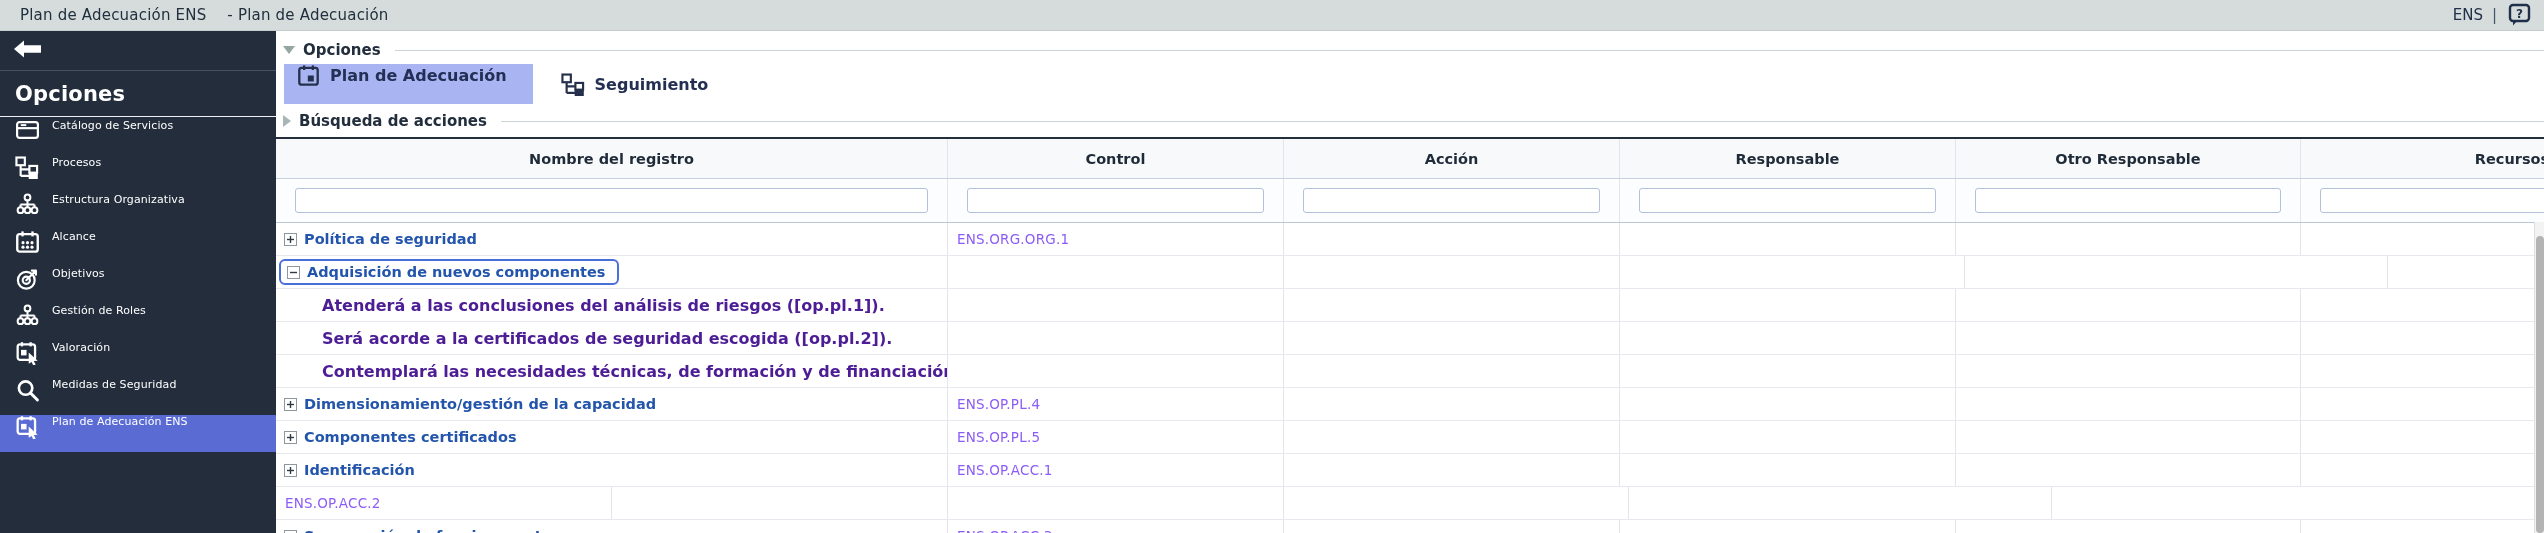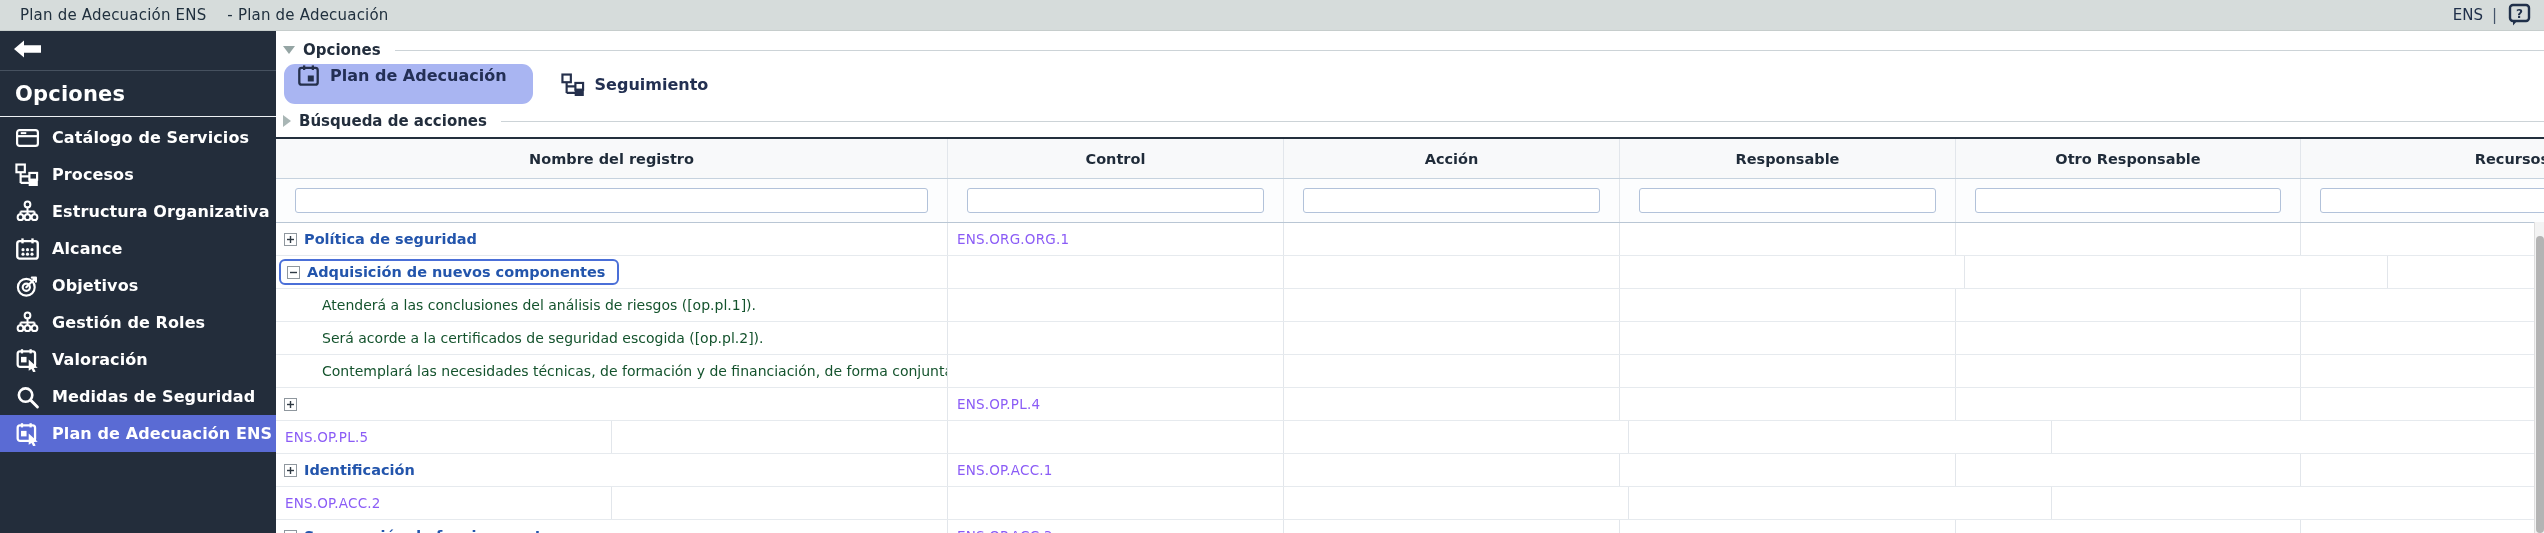--- a/index.html
+++ b/index.html
@@ -19,57 +19,57 @@
   .topbar-right{display:flex; align-items:center; gap:9px; color:#20304a;}
   .topbar-right .ens{font-size:15px; font-weight:500;}
   .topbar-right .sep{font-size:15px; color:#44546a;}
 
   
   .sidebar{position:absolute; left:0; top:31px; width:276px; height:502px; background:var(--sidebar-bg); color:#fff;}
   .back-row{height:40px; display:flex; align-items:center; padding-left:14px; border-bottom:1px solid #46515f; cursor:pointer;}
   .sb-heading{height:46px; line-height:46px; padding-left:15px; font-size:21px; font-weight:700;
     border-bottom:1px solid #eef1f4; letter-spacing:.2px;}
   .menu{padding-top:2px;}
-  .menu-item{height:37px; display:flex; align-items:center; gap:11px; padding-left:13px; font-size:16px;
-    font-weight:700; cursor:pointer; letter-spacing:.1px;}
+  .menu-item{height:37px; display:flex; align-items:flex-start; gap:11px; padding-left:13px; font-size:11px;
+    font-weight:400; cursor:pointer; letter-spacing:.1px;}
   .menu-item.active{background:var(--accent);}
   .mi-icon{width:28px; min-width:28px; display:flex; justify-content:center; align-items:center;}
 
   
   .main{position:absolute; left:276px; top:31px; width:2268px; height:502px; background:#fff; overflow:hidden;}
   .panel-hdr{display:flex; align-items:center; height:22px; padding-left:7px; gap:8px;}
   .panel-hdr .lbl{font-size:15px; font-weight:700; color:#232e3d; white-space:nowrap;}
   .panel-hdr .rule{flex:1; height:1px; background:#ccd3d7; margin-left:6px;}
   .tri-down{width:0;height:0;border-left:6px solid transparent;border-right:6px solid transparent;border-top:8px solid #95a5a4;cursor:pointer;}
   .tri-right{width:0;height:0;border-top:6px solid transparent;border-bottom:6px solid transparent;border-left:8px solid #a9b6b5;cursor:pointer;}
   #hdr-opciones{margin-top:8px;}
   #hdr-busqueda{margin-top:6px;}
 
   .tabs{margin:3px 0 0 8px; height:40px; display:flex; align-items:stretch; gap:18px;}
   .tab{display:flex; align-items:center; gap:10px; padding:0 10px; cursor:pointer;
     font-size:16px; font-weight:700; color:#233052;}
-  .tab.active{background:var(--tab-active-bg); padding:0 26px 17px 13px; color:#232f55;border-radius:11px;}
+  .tab.active{background:var(--tab-active-bg); padding:0 26px 17px 13px; color:#232f55;}
 
   
   .table-wrap{position:relative; margin-top:5px; width:100%; overflow:hidden;}
   .grid{width:2448px; border-top:2px solid #232f3d;}
   .trow{display:flex; width:2448px;}
   .cell{border-right:1px solid #e2e6eb; display:flex; align-items:center; overflow:hidden; white-space:nowrap;}
   .c0{width:672px;} .c1{width:336px;} .c2{width:336px;} .c3{width:336px;} .c4{width:345px;} .c5{width:423px;}
   .thead{height:40px; background:#f8f9fa; border-bottom:1px solid #c6d2de;}
   .thead .cell{justify-content:center; font-size:14.5px; font-weight:700; color:#1f2b39; cursor:pointer;}
   .tfilter{height:44px; background:#fcfdfe; border-bottom:1px solid #b9c6d4;}
   .tfilter .cell{justify-content:center;}
   .tfilter input{width:calc(100% - 38px); height:25px; border:1px solid #b2c2da; border-radius:3px; background:#fff; outline:none; padding:0 6px; font:13px "DejaVu Sans",sans-serif; color:#2a3542;}
   .drow{height:33px; background:#fff; border-bottom:1px solid #e6eaee;}
   .drow .cell.c0{padding-left:8px; gap:7px;}
   .drow.sub .cell.c0{padding-left:46px;}
   .rec-link{font-size:14.5px; font-weight:700; color:var(--link); text-decoration:none; cursor:pointer; white-space:nowrap;}
   .ctrl-code{padding-left:9px; font-size:13.5px; color:#8b5cf6; letter-spacing:.2px;}
-  .sub-text{font-size:14px; color:#14532d;}
+  .sub-text{font-size:16px; color:#4c1d95;font-weight:bold;}
   .expander{width:13px; height:13px; min-width:13px; display:inline-flex; cursor:pointer;}
   .sel-box{display:inline-flex; align-items:center; gap:7px; border:2px solid var(--sel-outline); border-radius:6px; padding:3px 11px 3px 6px; margin-left:1px;}
   .drow .cell.c0.has-sel{padding-left:2px;}
 
   
   .vscroll{position:absolute; right:0; top:191px; width:10px; height:311px; background:#f3f3f3; border-left:1px solid #dedede; z-index:5;}
   .vthumb{position:absolute; left:1px; top:14px; width:8px; height:297px; background:#b4b4b4; border-radius:4px; cursor:pointer;}
 </style>
 </head>
 <body>
@@ -347,67 +347,78 @@
           </div>
           <div class="trow drow">
             <div class="cell c0">
               <span class="expander">
                 <svg width="13" height="13" viewBox="0 0 13 13">
                   <rect x="0.5" y="0.5" width="12" height="12" fill="#ffffff" stroke="#8f979e"></rect>
                   <line x1="3" y1="6.5" x2="10" y2="6.5" stroke="#2f3a44" stroke-width="1.4"></line>
                   <line x1="6.5" y1="3" x2="6.5" y2="10" stroke="#2f3a44" stroke-width="1.4"></line>
                 </svg>
               </span>
+              <span class="rec-link">Dimensionamiento/gestión de la capacidad</span>
             </div>
             <div class="cell c1 ctrl-code">ENS.OP.PL.4</div>
-            <div class="cell c2"></div>
-            <div class="cell c3"></div>
-            <div class="cell c4"></div>
-            <div class="cell c5"></div>
-          </div>
-          <div class="trow drow">
-            <div class="cell c1 ctrl-code">ENS.OP.PL.5</div>
             <div class="cell c2"></div>
             <div class="cell c3"></div>
             <div class="cell c4"></div>
             <div class="cell c5"></div>
           </div>
           <div class="trow drow">
             <div class="cell c0">
               <span class="expander">
                 <svg width="13" height="13" viewBox="0 0 13 13">
                   <rect x="0.5" y="0.5" width="12" height="12" fill="#ffffff" stroke="#8f979e"></rect>
                   <line x1="3" y1="6.5" x2="10" y2="6.5" stroke="#2f3a44" stroke-width="1.4"></line>
                   <line x1="6.5" y1="3" x2="6.5" y2="10" stroke="#2f3a44" stroke-width="1.4"></line>
                 </svg>
               </span>
-              <span class="rec-link">Identificación</span>
-            </div>
-            <div class="cell c1 ctrl-code">ENS.OP.ACC.1</div>
-            <div class="cell c2"></div>
-            <div class="cell c3"></div>
-            <div class="cell c4"></div>
-            <div class="cell c5"></div>
-          </div>
-          <div class="trow drow">
-            <div class="cell c1 ctrl-code">ENS.OP.ACC.2</div>
+              <span class="rec-link">Componentes certificados</span>
+            </div>
+            <div class="cell c1 ctrl-code">ENS.OP.PL.5</div>
             <div class="cell c2"></div>
             <div class="cell c3"></div>
             <div class="cell c4"></div>
             <div class="cell c5"></div>
           </div>
           <div class="trow drow">
             <div class="cell c0">
               <span class="expander">
                 <svg width="13" height="13" viewBox="0 0 13 13">
                   <rect x="0.5" y="0.5" width="12" height="12" fill="#ffffff" stroke="#8f979e"></rect>
                   <line x1="3" y1="6.5" x2="10" y2="6.5" stroke="#2f3a44" stroke-width="1.4"></line>
                   <line x1="6.5" y1="3" x2="6.5" y2="10" stroke="#2f3a44" stroke-width="1.4"></line>
                 </svg>
               </span>
+              <span class="rec-link">Identificación</span>
+            </div>
+            <div class="cell c1 ctrl-code">ENS.OP.ACC.1</div>
+            <div class="cell c2"></div>
+            <div class="cell c3"></div>
+            <div class="cell c4"></div>
+            <div class="cell c5"></div>
+          </div>
+          <div class="trow drow">
+            <div class="cell c1 ctrl-code">ENS.OP.ACC.2</div>
+            <div class="cell c2"></div>
+            <div class="cell c3"></div>
+            <div class="cell c4"></div>
+            <div class="cell c5"></div>
+          </div>
+          <div class="trow drow">
+            <div class="cell c0">
+              <span class="expander">
+                <svg width="13" height="13" viewBox="0 0 13 13">
+                  <rect x="0.5" y="0.5" width="12" height="12" fill="#ffffff" stroke="#8f979e"></rect>
+                  <line x1="3" y1="6.5" x2="10" y2="6.5" stroke="#2f3a44" stroke-width="1.4"></line>
+                  <line x1="6.5" y1="3" x2="6.5" y2="10" stroke="#2f3a44" stroke-width="1.4"></line>
+                </svg>
+              </span>
               <span class="rec-link">Segregación de funciones y tareas</span>
             </div>
             <div class="cell c1 ctrl-code">ENS.OP.ACC.3</div>
             <div class="cell c2"></div>
             <div class="cell c3"></div>
             <div class="cell c4"></div>
             <div class="cell c5"></div>
           </div>
         </div>
     </div>

